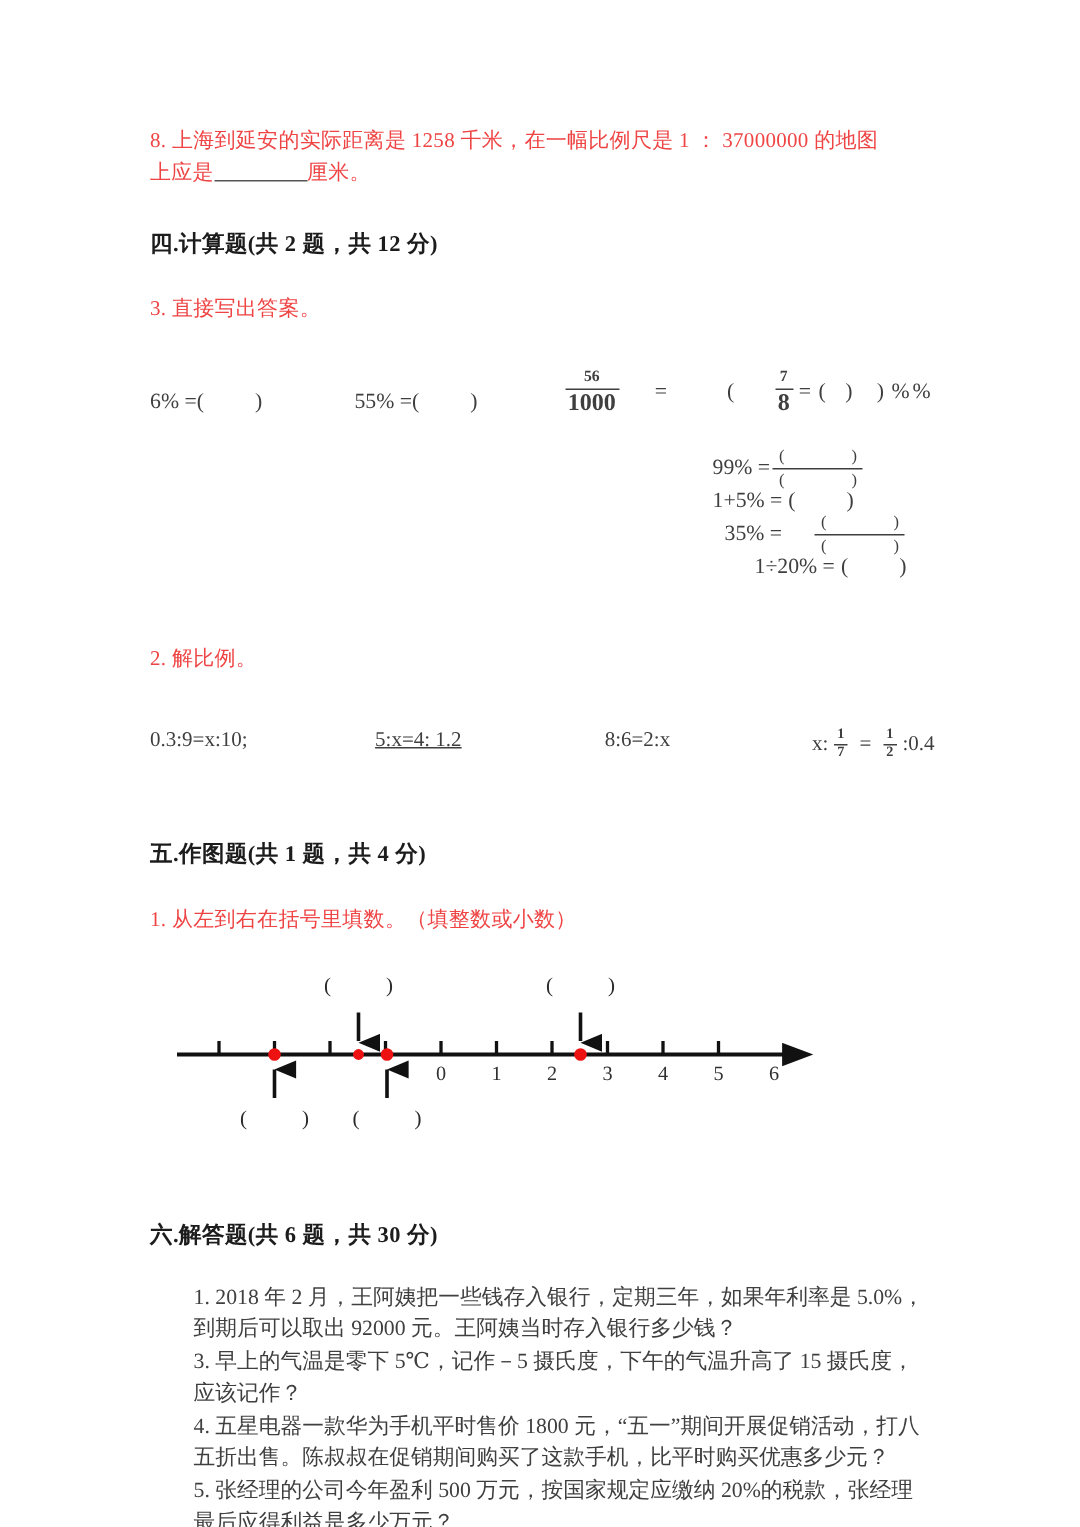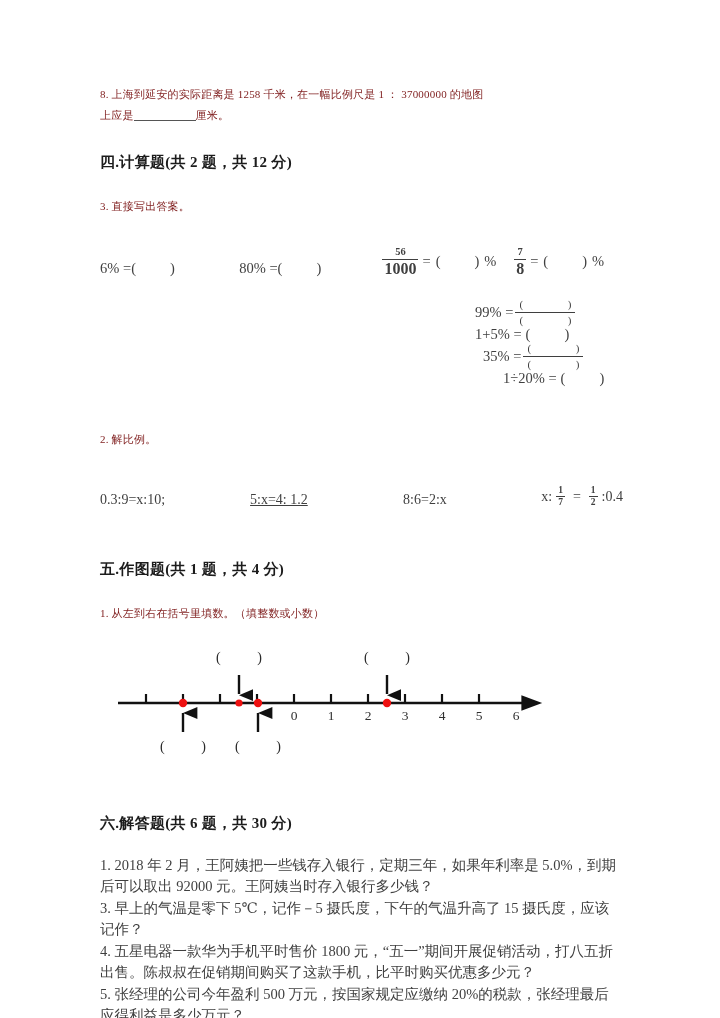--- a/index.html
+++ b/index.html
@@ -24,23 +24,23 @@
   }
   .content {
     position: absolute;
     left: 100px;
     top: 84px;
     width: 523px;
   }
 
   
   .qline {
-    font-size: 11px;
+    font-size: 14px;
     line-height: 21px;
-    color: #7f1d1d;
+    color: #ef4444;
     letter-spacing: 0.2px;
   }
   .section-head {
     font-size: 15px;
     font-weight: bold;
     color: #1c1c1c;
     letter-spacing: 0.3px;
   }
   .blank-ul {
     display: inline-block;
@@ -63,21 +63,21 @@
     font-size: 14.5px;
     color: #3f3f3f;
   }
   .calc-cell {
     display: flex;
     align-items: center;
     white-space: nowrap;
   }
   .c1 { width: 148px; }
   .c2 { width: 148px; }
-  .c3 { width: 140px; }
+  .c3 { width: 140px; gap: 20px; }
   .c4 { width: 120px; }
 
   .paren-gap {
     display: inline-block;
     min-width: 34px;
     text-align: center;
   }
 
   
   .frac {
@@ -127,21 +127,21 @@
     justify-content: space-between;
     min-width: 52px;
   }
 
   
   .prop-row {
     display: flex;
     font-size: 14px;
     color: #3f3f3f;
     font-family: "Liberation Serif", serif;
-    align-items: flex-end;
+    align-items: flex-start;
   }
   .prop-cell {
     white-space: nowrap;
     display: flex;
     align-items: center;
   }
   .p1 { width: 152px; }
   .p2 { width: 155px; text-decoration: underline; }
   .p3 { width: 140px; }
 
@@ -174,20 +174,21 @@
     text-align: center;
     width: 16px;
   }
 
   
   .ans-q {
     font-size: 14.5px;
     line-height: 21.5px;
     color: #3f3f3f;
     margin-top: 0;
+    margin-left: 29px;
   }
   .ans-list { margin-top: 22px; }
 </style>
 </head>
 <body>
 
 <div class="page">
   <div class="content">
 
     <div class="qline">8. 上海到延安的实际距离是 1258 千米，在一幅比例尺是 1 ： 37000000 的地图</div>
@@ -200,21 +201,21 @@
     <div class="qline mt-sub">3. 直接写出答案。</div>
 
     <div class="calc-row mt-row">
       <div class="calc-cell c1">
         <span>6% =</span>
         <span>(</span>
         <span class="paren-gap"></span>
         <span>)</span>
       </div>
       <div class="calc-cell c2">
-        <span>80% =</span>
+        <span>55% =</span>
         <span>(</span>
         <span class="paren-gap"></span>
         <span>)</span>
       </div>
       <div class="calc-cell c3">
         <span class="frac">
           <span class="num">56</span>
           <span class="den">1000</span>
         </span>
         <span>=</span>

